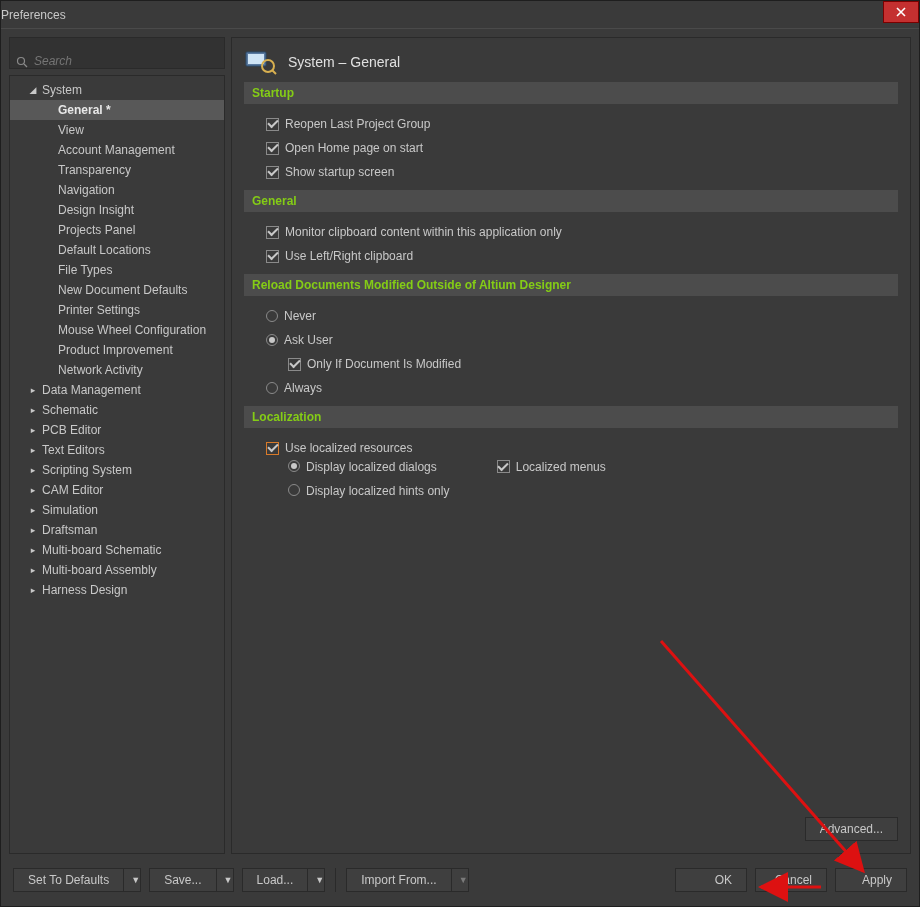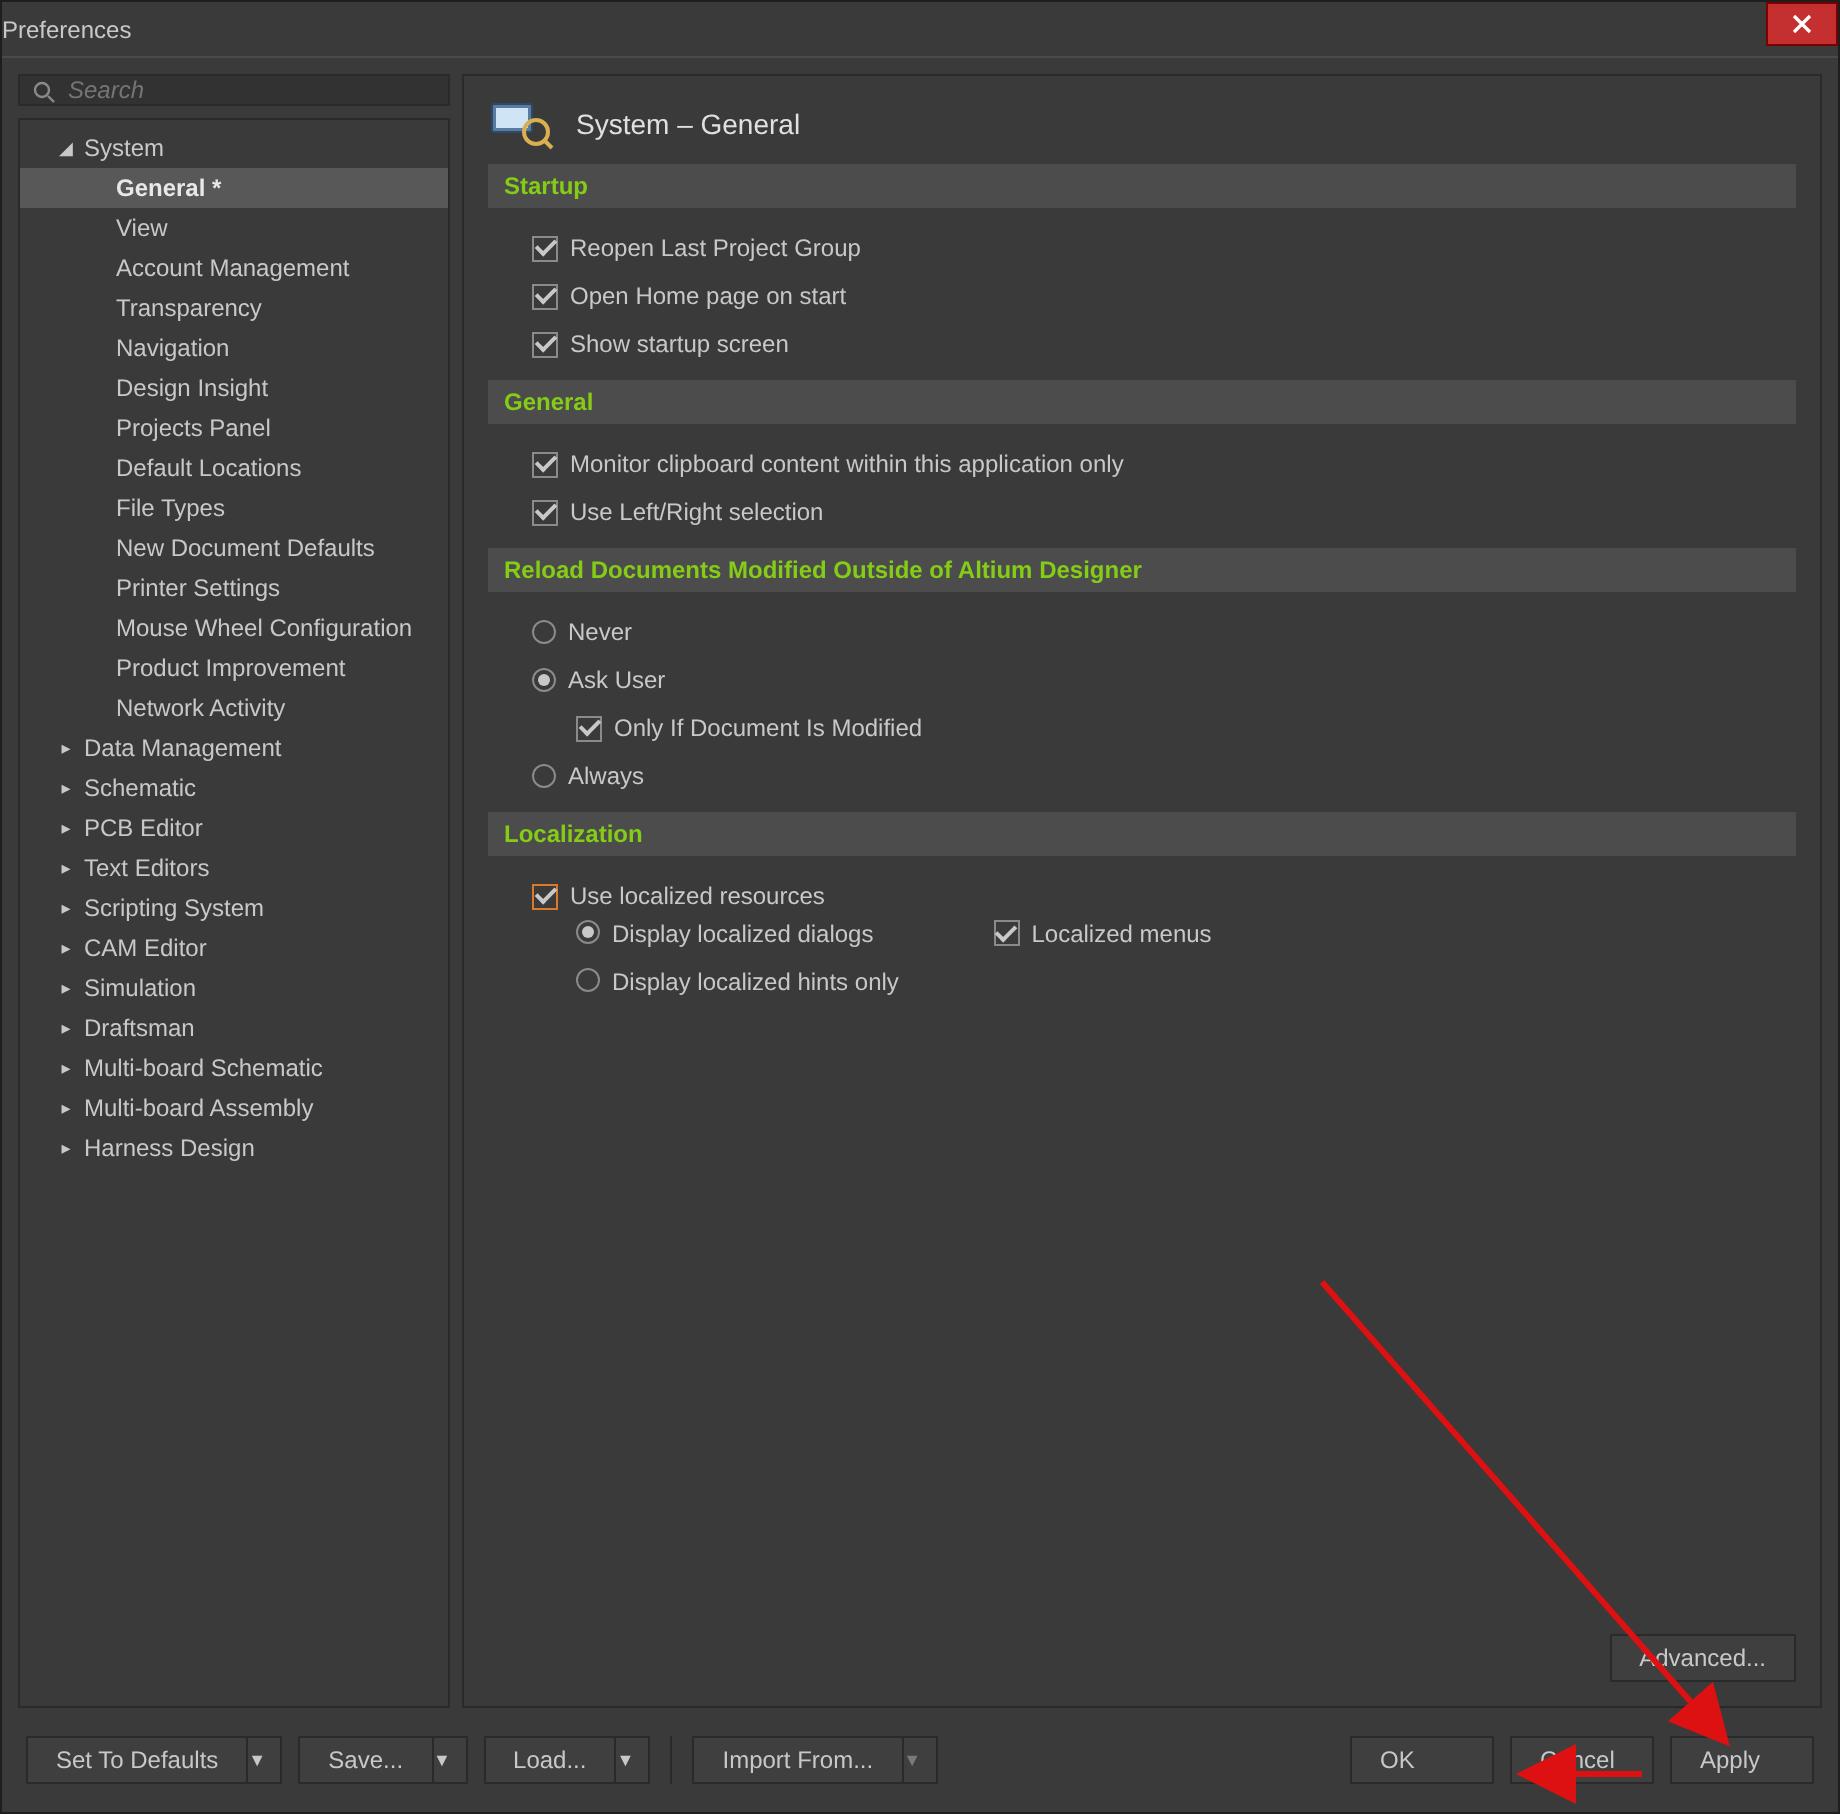--- a/index.html
+++ b/index.html
@@ -6,21 +6,21 @@
   body{background:#3a3a3a;width:920px;height:907px;overflow:hidden;position:relative}
   .dialog{position:absolute;inset:0;background:#3a3a3a;border:1px solid #1e1e1e;display:flex;flex-direction:column}
   .titlebar{height:28px;background:#3a3a3a;display:flex;align-items:center;position:relative;border-bottom:1px solid #4a4a4a}
   .titlebar-title{color:#c8c8c8}
   .close-btn{position:absolute;right:0;top:0;width:36px;height:22px;background:#c43030;display:flex;align-items:center;justify-content:center;border:1px solid #7a0000;cursor:pointer}
   .close-btn svg{width:10px;height:10px}
   .body{flex:1;display:flex;flex-direction:column;padding:8px;gap:8px}
   .main{flex:1;display:flex;gap:6px;min-height:0}
   
   .sidebar{width:216px;display:flex;flex-direction:column;gap:6px}
-  .searchwrap{height:16px;background:#323232;border:1px solid #2a2a2a;display:flex;align-items:flex-end;padding:0 6px;gap:6px}
+  .searchwrap{height:32px;background:#323232;border:1px solid #2a2a2a;display:flex;align-items:flex-end;padding:0 6px;gap:6px}
   .searchwrap input{flex:1;background:transparent;border:none;outline:none;color:#c8c8c8;font-style:italic}
   .tree{flex:1;background:#3a3a3a;border:1px solid #2a2a2a;overflow:auto;padding-top:4px}
   .tree-node{display:flex;align-items:center;height:20px;padding-left:8px;cursor:pointer}
   .tree-node.sel{background:#585858}
   .tree-node.sel span{font-weight:600;color:#e8e8e8}
   .tree-caret{width:10px;display:inline-flex;justify-content:center;font-size:9px;color:#c8c8c8}
   .tree-label{padding-left:4px}
   .lvl1{padding-left:18px}
   .lvl2{padding-left:44px}
   
@@ -35,21 +35,21 @@
   .chk.hi{border:1px solid #d87a2a}
   .chk.checked::after{content:"";width:8px;height:4px;border-left:2px solid #c8c8c8;border-bottom:2px solid #c8c8c8;transform:rotate(-45deg) translate(1px,-1px)}
   .radio{width:12px;height:12px;border:1px solid #8a8a8a;border-radius:50%;display:inline-flex;align-items:center;justify-content:center;cursor:pointer;flex-shrink:0}
   .radio.checked::after{content:"";width:6px;height:6px;border-radius:50%;background:#c8c8c8}
   .two-col{display:flex;gap:60px;padding-left:44px}
   .col{display:flex;align-items:flex-start;gap:6px;height:24px}
   .advanced{position:absolute;right:12px;bottom:12px}
   
   .footer{height:36px;display:flex;align-items:center;gap:8px;padding:0 4px}
   .footer .spacer{flex:1}
-  .btn{height:24px;background:#3f3f3f;border:1px solid #2a2a2a;padding:0 14px;display:inline-flex;align-items:center;justify-content:flex-start;cursor:pointer;color:#c8c8c8}
+  .btn{height:24px;background:#3f3f3f;border:1px solid #2a2a2a;padding:0 14px;display:inline-flex;align-items:center;justify-content:flex-end;cursor:pointer;color:#c8c8c8}
   .btn.disabled{color:#7a7a7a;cursor:default}
   .btn-split{display:inline-flex}
   .btn-split .btn{border-right:none}
   .btn-split .drop{width:18px;padding:0;border-left:1px solid #2a2a2a;border-right:1px solid #2a2a2a;font-size:9px}
   .sep{width:1px;height:24px;background:#2a2a2a;margin:0 2px}
   
   .arrows{position:absolute;inset:0;pointer-events:none}
 </style>
 </head>
 <body>
@@ -198,21 +198,21 @@
             <span>Show startup screen</span>
           </div>
 
         <div class="section-hdr">General</div>
         <div class="field-row">
             <span class="chk checked"></span>
             <span>Monitor clipboard content within this application only</span>
           </div>
         <div class="field-row">
             <span class="chk checked"></span>
-            <span>Use Left/Right selection</span>
+            <span>Use Left/Right clipboard</span>
           </div>
 
         <div class="section-hdr">Reload Documents Modified Outside of Altium Designer</div>
         <div class="field-row">
             <span class="radio"></span>
             <span>Never</span>
           </div>
         <div class="field-row">
             <span class="radio checked"></span>
             <span>Ask User</span>

